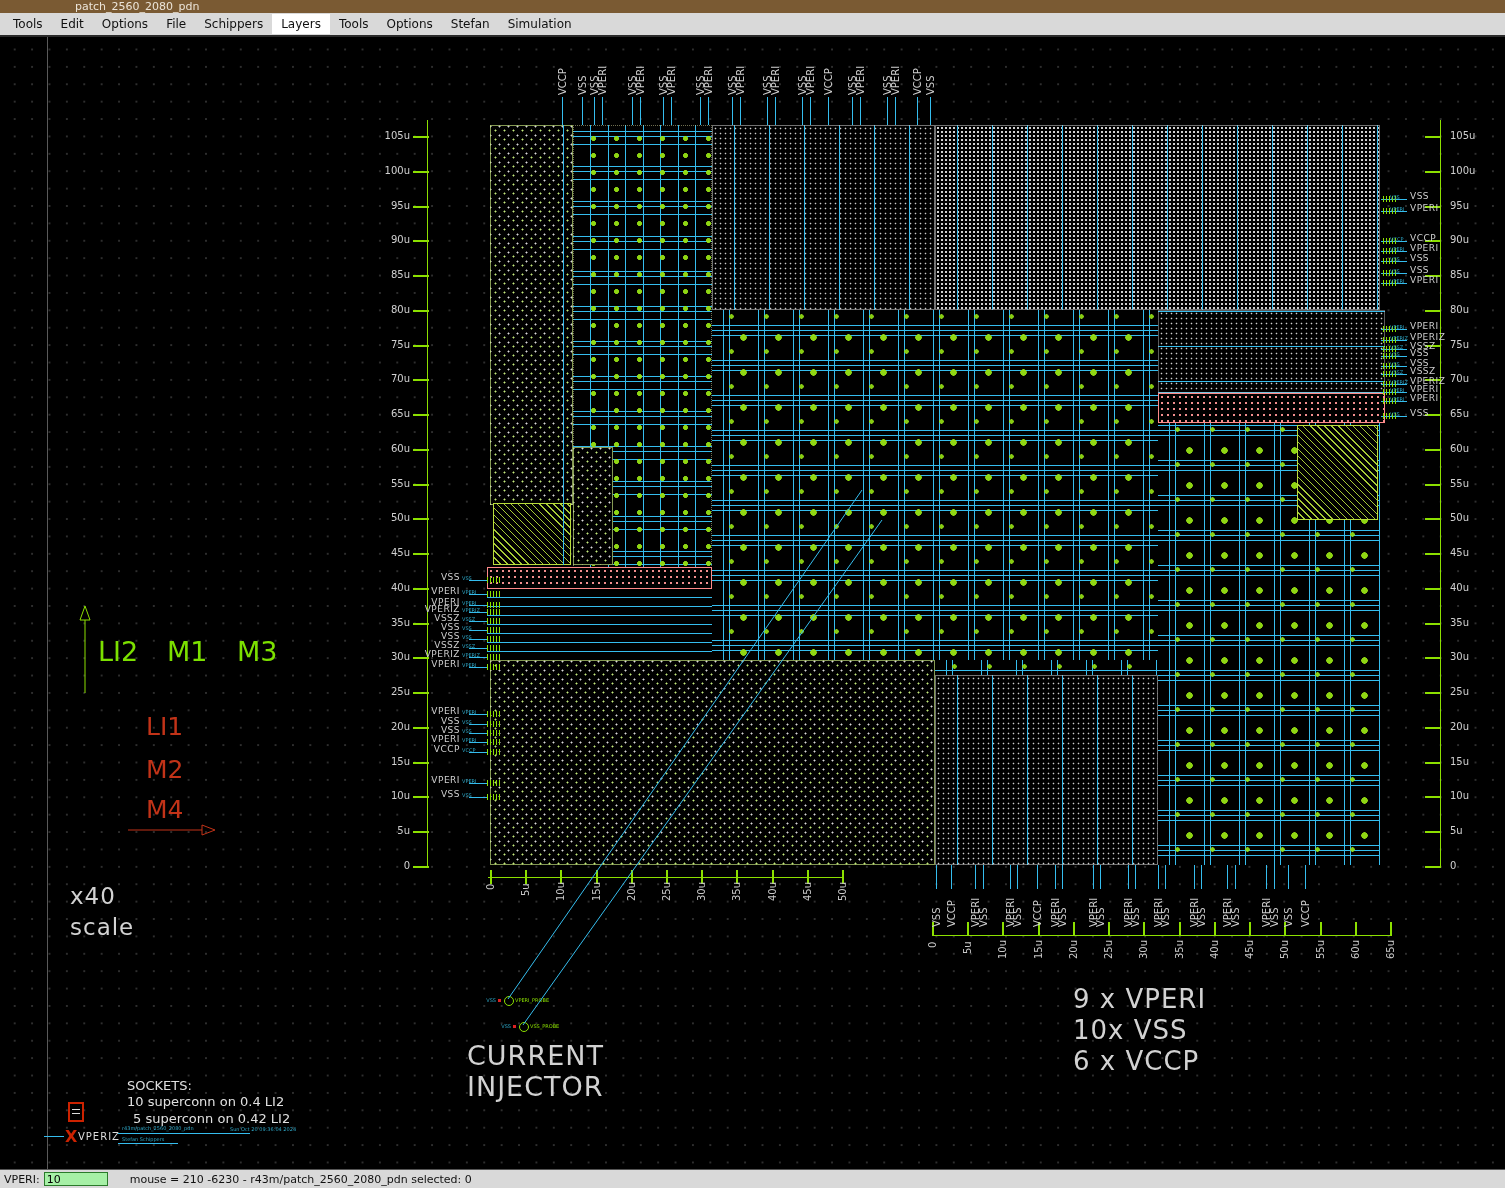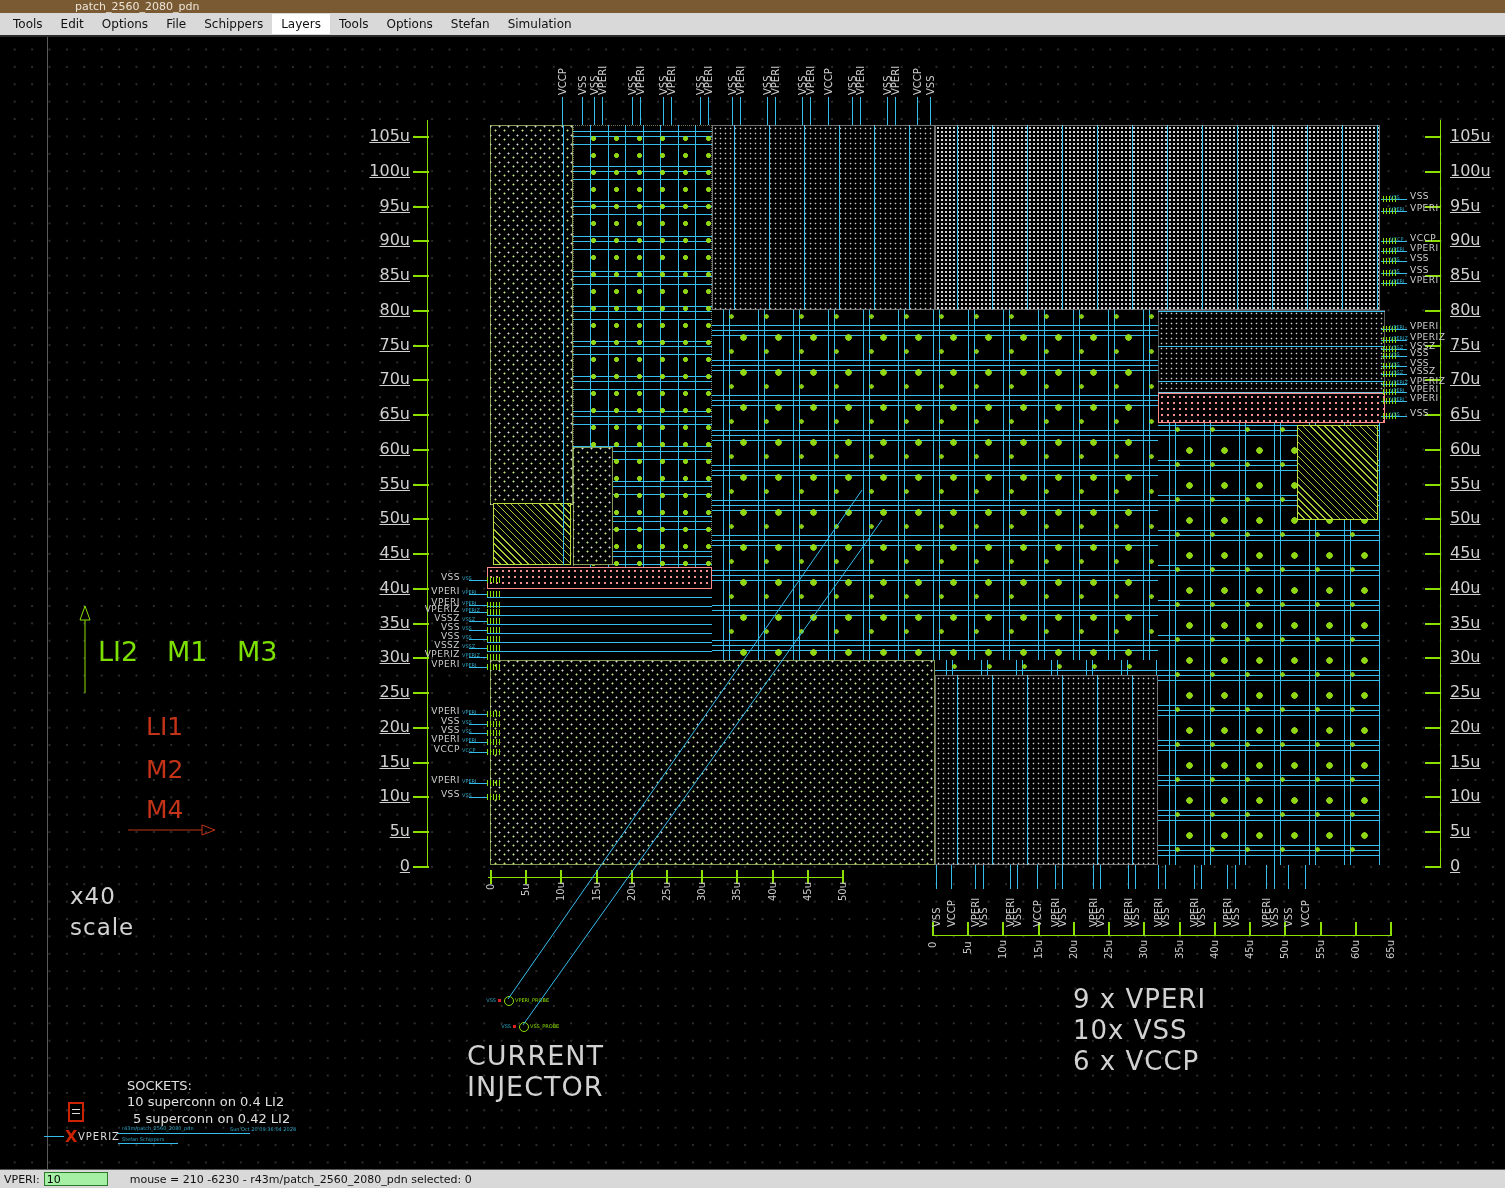--- a/index.html
+++ b/index.html
@@ -60,21 +60,21 @@
        repeating-linear-gradient(0deg,transparent 0 9px,#35bdee 9px 10px,transparent 10px 14px,#35bdee 14px 15px,transparent 15px 19px,#35bdee 19px 20px,transparent 20px 35px),
        repeating-linear-gradient(90deg,transparent 0 11px,#35bdee 11px 12px,transparent 12px 17px,#35bdee 17px 18px,transparent 18px 35px),#000;}
 
   
   .hline{position:absolute;background:#8ce000;}
   .vline{position:absolute;background:#8ce000;}
   .rline{position:absolute;background:#8ce000;}
   .vwire{position:absolute;width:1px;background:#35bdee;}
   .hwire{position:absolute;height:1px;background:#35bdee;}
   .squig{position:absolute;height:6px;background:repeating-linear-gradient(90deg,#8ce000 0 1px,transparent 1px 3px);}
-  .rlabel{position:absolute;font-size:16px;color:#d0d0d0;height:12px;line-height:12px;text-decoration:underline;}
+  .rlabel{position:absolute;font-size:10px;color:#d0d0d0;height:12px;line-height:12px;}
   .right-align{text-align:right;}
   .nlabel{position:absolute;font-size:9px;color:#cfcfcf;height:10px;line-height:10px;letter-spacing:.5px;}
   .tiny{position:absolute;font-size:5px;color:#2ea8c8;height:6px;line-height:6px;white-space:nowrap;}
   .tiny.green{color:#8ce000;}
   .rot{position:absolute;transform-origin:0 0;transform:rotate(-90deg);font-size:10px;color:#c8c8c8;
        white-space:nowrap;height:11px;line-height:11px;}
   .rot.pin{color:#cfcfcf;}
   .probe-circle{position:absolute;width:8px;height:8px;border:1px solid #8ce000;border-radius:50%;}
   .probe-dot{position:absolute;width:3px;height:3px;background:#d22;}
 

